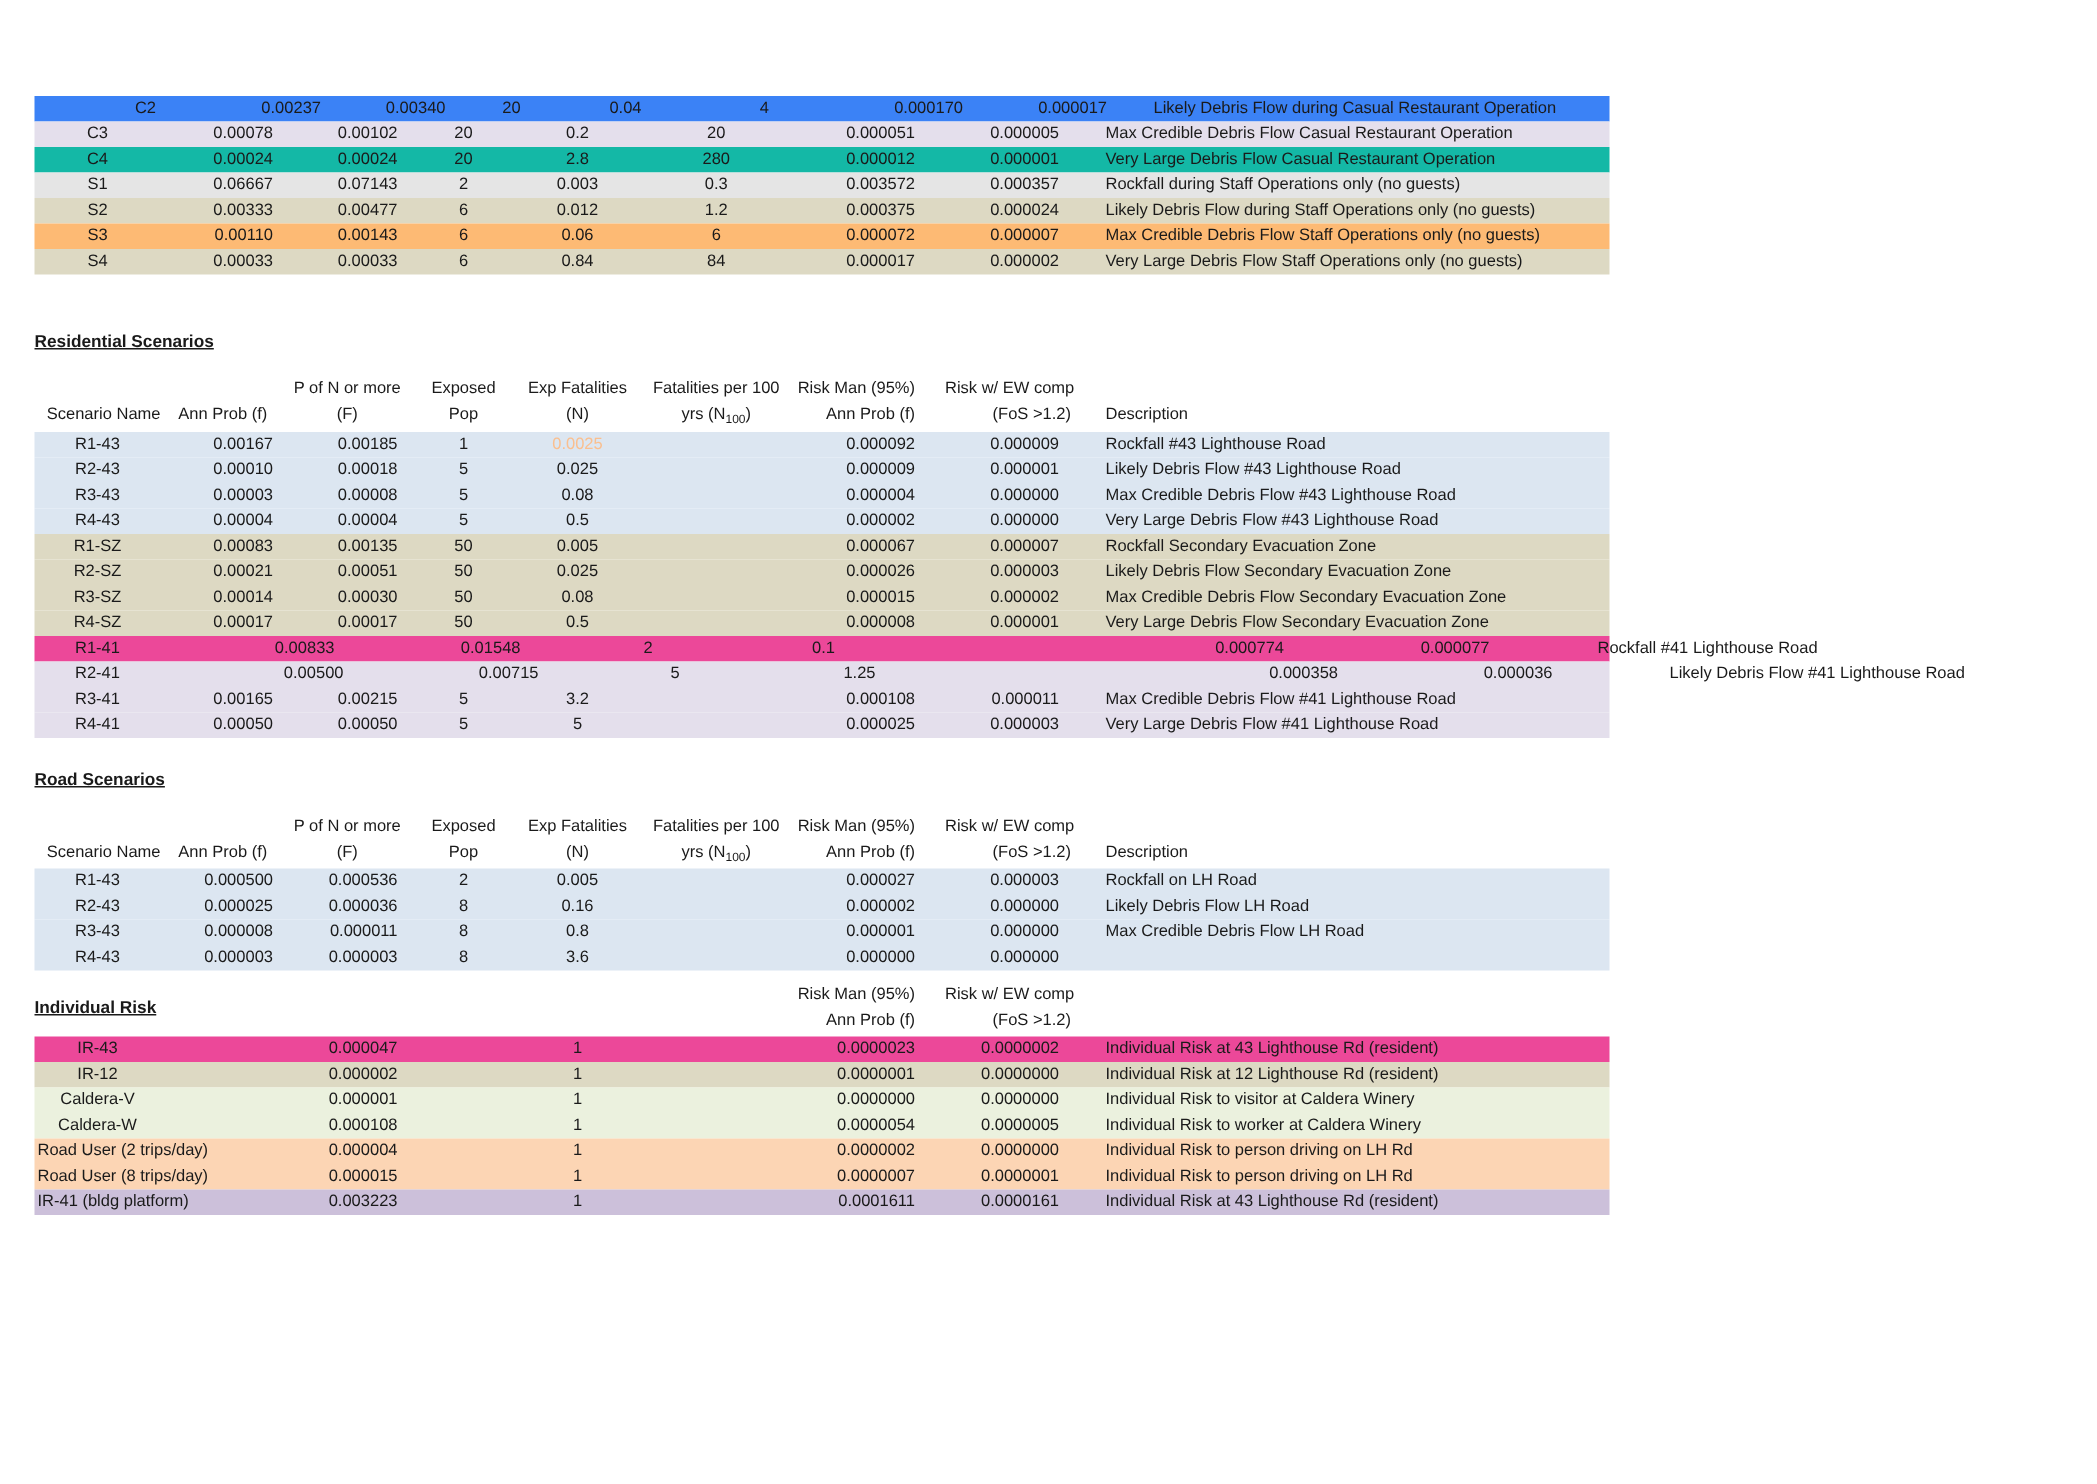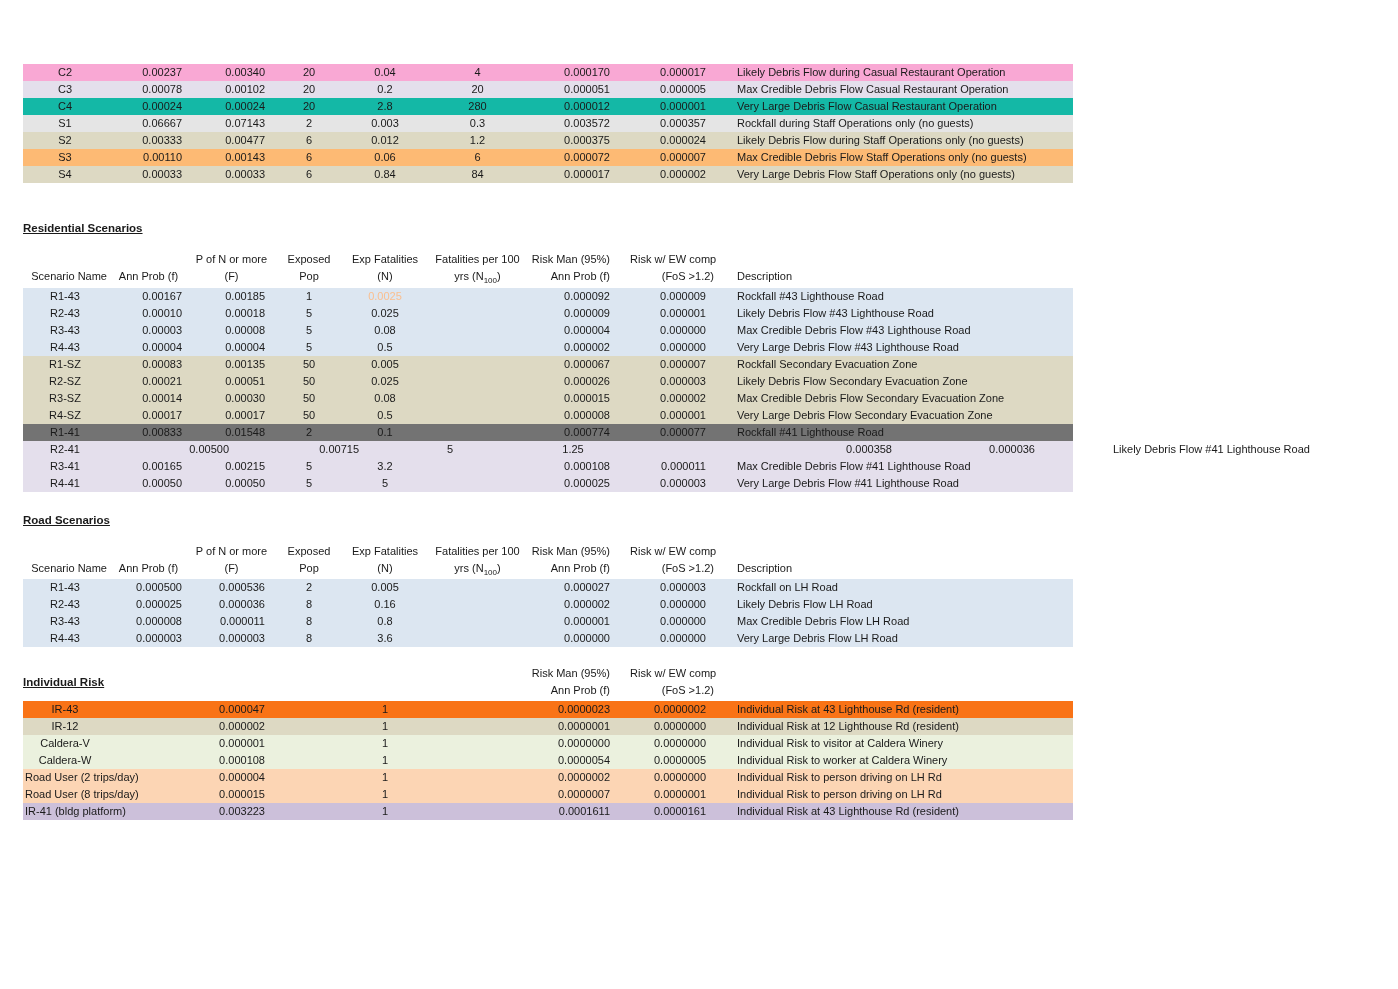--- a/index.html
+++ b/index.html
@@ -19,31 +19,31 @@
   .c-left{text-align:right;padding-left:2px;}
   .c-hleft{text-align:right;padding-left:12px;}
   .c-desc{text-align:left;padding-left:23px;}
   .section-heading{
     font-size:11.5px;font-weight:bold;text-decoration:underline;
     height:17px;line-height:17px;margin:0;
   }
   .hdr-block{position:relative;}
   .hdr-heading{position:absolute;left:0;top:9px;}
   sub{font-size:8px;line-height:0;}
-  .mt37{margin-top:37px}.mt20{margin-top:20px}.mt16{margin-top:18px}
+  .mt37{margin-top:37px}.mt20{margin-top:20px}.mt16{margin-top:8px}
   .mt14{margin-top:14px}.mt3{margin-top:3px}.mt2{margin-top:2px}
 </style>
 <style>.orange{color:#FABF8F;} body{color:#1a1a1a;}</style></head>
 <body>
 
 <div class="sheet">
 
   <section>
     <div>
-        <div class="grid-row" style="background: #f9a8d4;">
+        <div class="grid-row" style="background: #3b82f6; padding-left: 32px;">
           <div class="cell c-center">C2</div>
           <div class="cell c-right">0.00237</div>
           <div class="cell c-right">0.00340</div>
           <div class="cell c-center">20</div>
           <div class="cell c-center">0.04</div>
           <div class="cell c-center">4</div>
           <div class="cell c-right">0.000170</div>
           <div class="cell c-right">0.000017</div>
           <div class="cell c-desc">Likely Debris Flow during Casual Restaurant Operation</div>
         </div>
@@ -224,21 +224,21 @@
           <div class="cell c-center">R4-SZ</div>
           <div class="cell c-right">0.00017</div>
           <div class="cell c-right">0.00017</div>
           <div class="cell c-center">50</div>
           <div class="cell c-center">0.5</div>
           <div class="cell c-center"></div>
           <div class="cell c-right">0.000008</div>
           <div class="cell c-right">0.000001</div>
           <div class="cell c-desc">Very Large Debris Flow  Secondary Evacuation Zone</div>
         </div>
-        <div class="grid-row" style="background: #737373;">
+        <div class="grid-row" style="background: #ec4899; gap: 41px;">
           <div class="cell c-center">R1-41</div>
           <div class="cell c-right">0.00833</div>
           <div class="cell c-right">0.01548</div>
           <div class="cell c-center">2</div>
           <div class="cell c-center">0.1</div>
           <div class="cell c-center"></div>
           <div class="cell c-right">0.000774</div>
           <div class="cell c-right">0.000077</div>
           <div class="cell c-desc">Rockfall #41 Lighthouse Road</div>
         </div>
@@ -340,21 +340,20 @@
         </div>
         <div class="grid-row" style="background: rgb(220, 230, 241);">
           <div class="cell c-center">R4-43</div>
           <div class="cell c-right">0.000003</div>
           <div class="cell c-right">0.000003</div>
           <div class="cell c-center">8</div>
           <div class="cell c-center">3.6</div>
           <div class="cell c-center"></div>
           <div class="cell c-right">0.000000</div>
           <div class="cell c-right">0.000000</div>
-          <div class="cell c-desc">Very Large Debris Flow  LH Road</div>
         </div>
       </div>
   </section>
 
   <section>
     <div class="hdr-block mt16">
       <h2 class="section-heading hdr-heading">Individual Risk</h2>
       <div>
           <div class="grid-row">
             <div class="cell "></div>
@@ -374,21 +373,21 @@
             <div class="cell "></div>
             <div class="cell "></div>
             <div class="cell "></div>
             <div class="cell c-right">Ann Prob (f)</div>
             <div class="cell c-hleft">(FoS &gt;1.2)</div>
             <div class="cell "></div>
           </div>
         </div>
     </div>
     <div class="mt2">
-        <div class="grid-row" style="background: #f97316;">
+        <div class="grid-row" style="background: #ec4899;">
           <div class="cell c-center">IR-43</div>
           <div class="cell "></div>
           <div class="cell c-right">0.000047</div>
           <div class="cell "></div>
           <div class="cell c-center">1</div>
           <div class="cell "></div>
           <div class="cell c-right">0.0000023</div>
           <div class="cell c-right">0.0000002</div>
           <div class="cell c-desc">Individual Risk at 43 Lighthouse Rd (resident)</div>
         </div>

